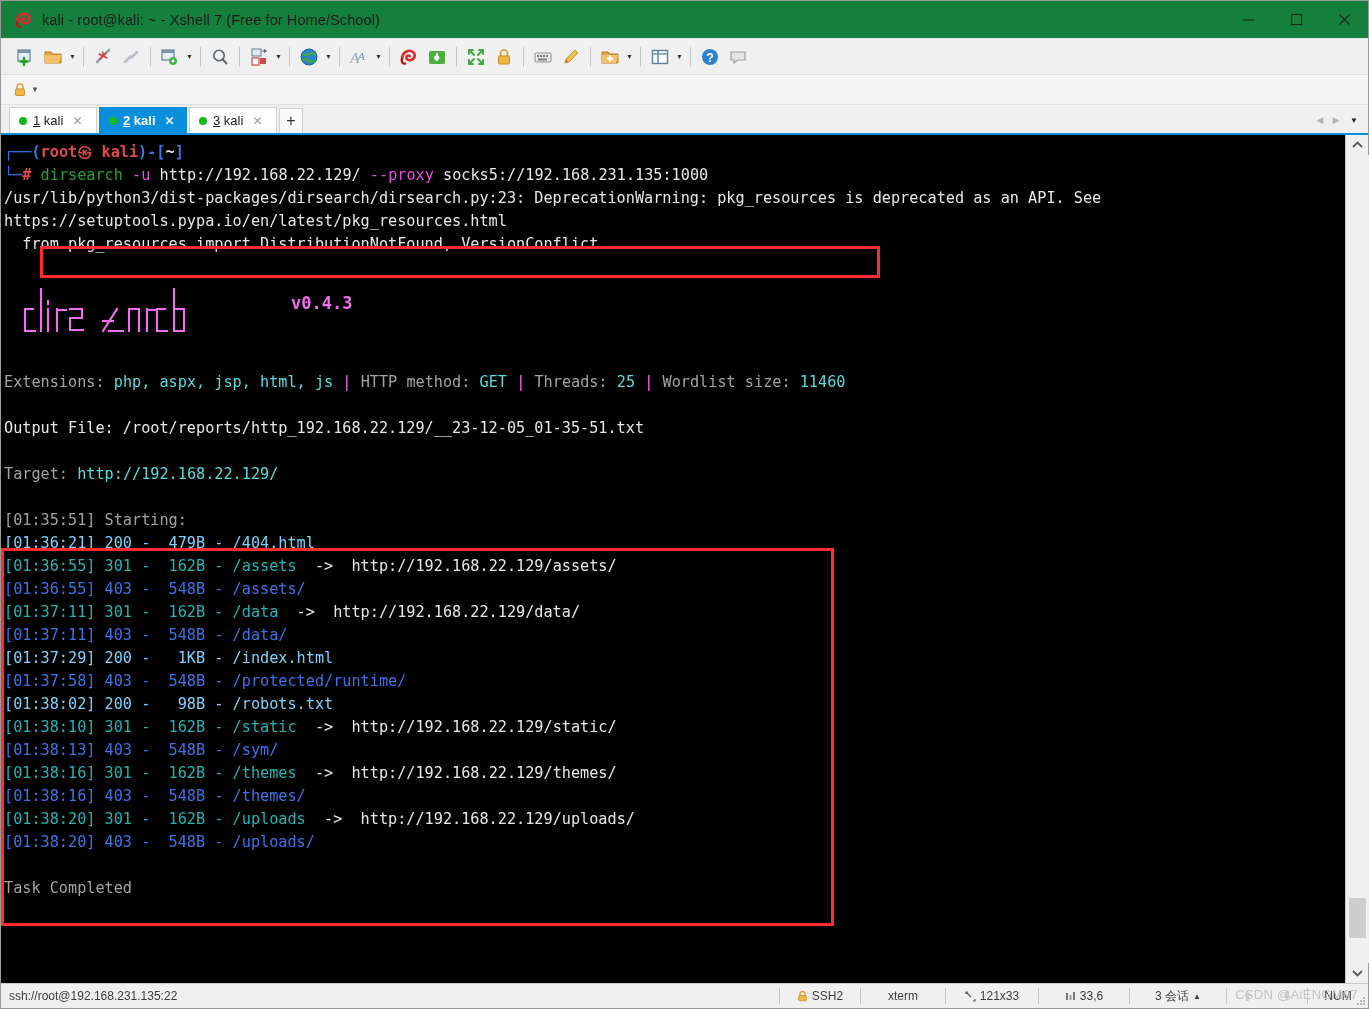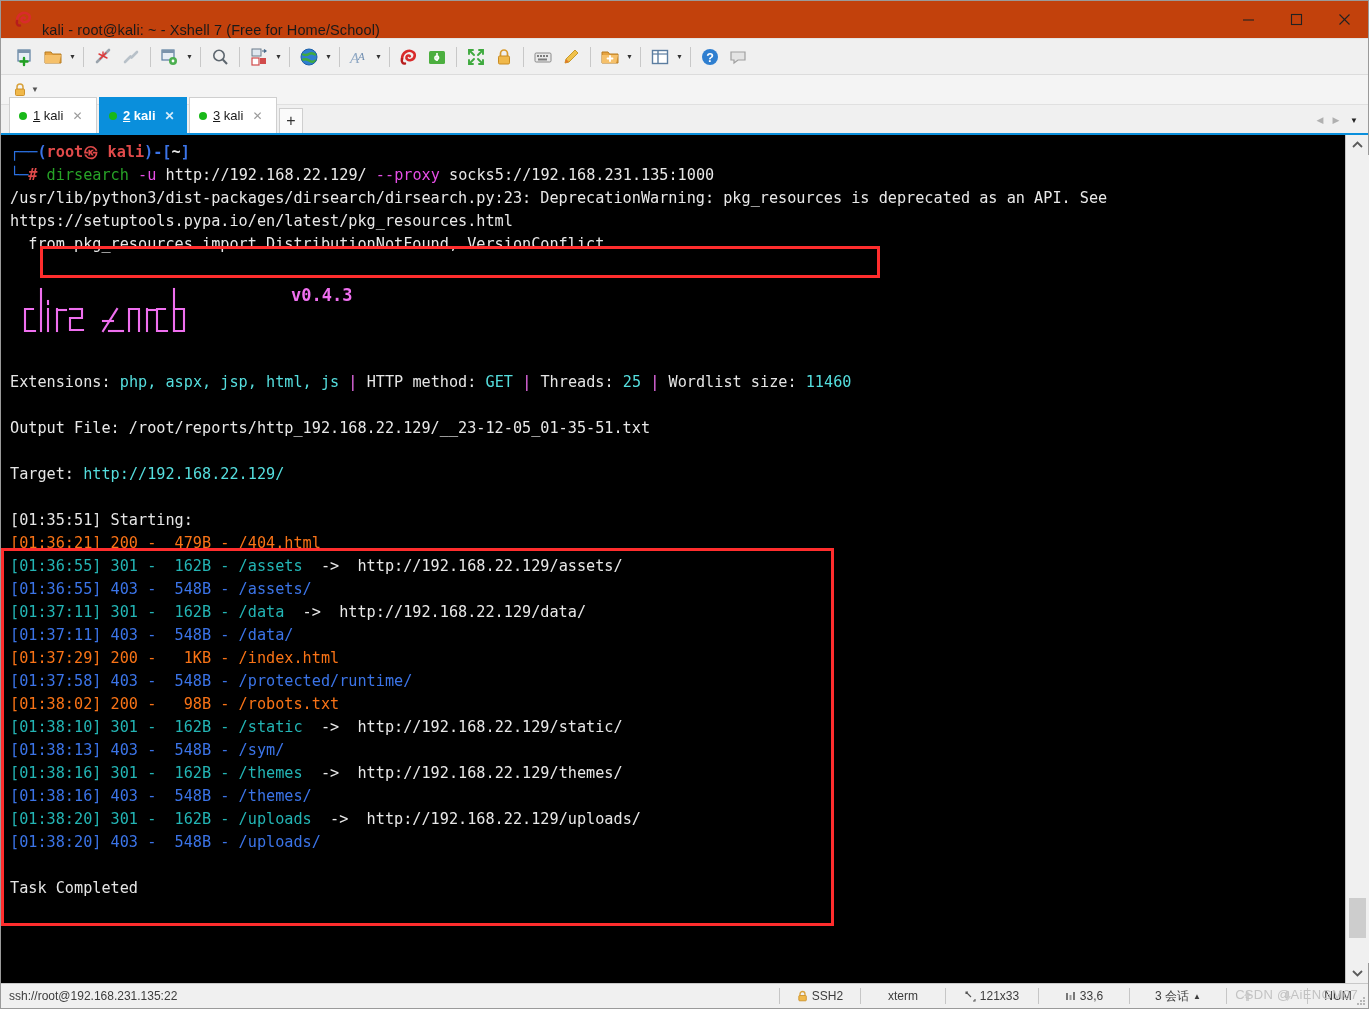--- a/index.html
+++ b/index.html
@@ -12,22 +12,22 @@
   #app {
     width: 1369px; height: 1009px;
     display: flex; flex-direction: column;
     border: 1px solid #9a9a9a;
     background: #f0f0f0;
   }
 
   
   .titlebar {
     height: 38px; flex: 0 0 38px;
-    display: flex; align-items: flex-end;
-    background: #c2410c;
+    display: flex; align-items: center;
+    background: #15803d;
     border-bottom: 1px solid #e4e4e4;
   }
   .tb-icon {
     width: 30px; height: 38px;
     display: flex; align-items: center; justify-content: center;
     margin-left: 8px;
   }
   .title-text {
     font-size: 14.5px; color: #1a1a1a; margin-left: 3px;
     white-space: nowrap; letter-spacing: 0.1px;
@@ -103,21 +103,21 @@
 
   
   .tabbar {
     height: 28px; flex: 0 0 28px;
     display: flex; align-items: flex-end;
     background: #f0f0f0;
     padding-left: 8px;
     position: relative;
   }
   .tab {
-    height: 36px; min-width: 88px;
+    height: 26px; min-width: 88px;
     display: flex; align-items: center;
     padding: 0 6px 0 9px;
     background: #ffffff;
     border: 1px solid #cfcfcf;
     border-bottom: none;
     font-size: 13px; color: #1a1a1a;
     margin-right: 2px;
   }
   .tab.active { background: #0a8fdc; color: #ffffff; border-color: #0a8fdc; font-weight: bold; }
   .tab .dot {
@@ -151,33 +151,33 @@
     position: relative;
     min-height: 0;
   }
   .term {
     flex: 1 1 auto;
     background: #000000;
     font-family: "DejaVu Sans Mono", "Liberation Mono", monospace;
     font-size: 15.2px;
     line-height: 23px;
     color: #d0d0d0;
-    padding: 6px 0 0 9px;
+    padding: 6px 0 0 3px;
     overflow: hidden;
     white-space: pre;
     position: relative;
   }
   .term .ln { height: 23px; white-space: pre; }
 
   
   .c-white   { color: #e8e8e8; }
   .c-red     { color: #e04a4a; }
   .c-green   { color: #27a327; }
-  .c-dgreen  { color: #f97316; text-align: center; }
-  .c-yellow  { color: #e5e5e5; }
+  .c-dgreen  { color: #7dd3fc; text-align: center; }
+  .c-yellow  { color: #a3a3a3; }
   .c-blue    { color: #3b74e8; }
   .c-mag     { color: #e54ee5; }
   .c-magl    { color: #ef6fef; }
   .c-cyan    { color: #23b5b5; }
   .c-cyanl   { color: #55dede; }
   .c-promptb { color: #2a6fe0; }
   .b { font-weight: bold; }
 
   
   .hl-cmd {
@@ -189,21 +189,21 @@
   }
   .hl-block {
     position: absolute;
     left: 1px; top: 548px;
     width: 833px; height: 378px;
     border: 3px solid #ff2d2d;
     pointer-events: none;
   }
   .dirsearch-logo { position: absolute; left: 16px; top: 148px; }
   .logo-ver {
-    position: absolute; left: 290px; top: 149px;
+    position: absolute; left: 290px; top: 157px;
     font-family: "DejaVu Sans Mono", monospace;
     font-size: 17px; font-weight: bold; color: #ef6fef;
   }
 
   
   .vscroll {
     width: 23px; flex: 0 0 23px;
     background: #f0f0f0;
     border-left: 1px solid #c6c6c6;
     display: flex; flex-direction: column; align-items: center;

